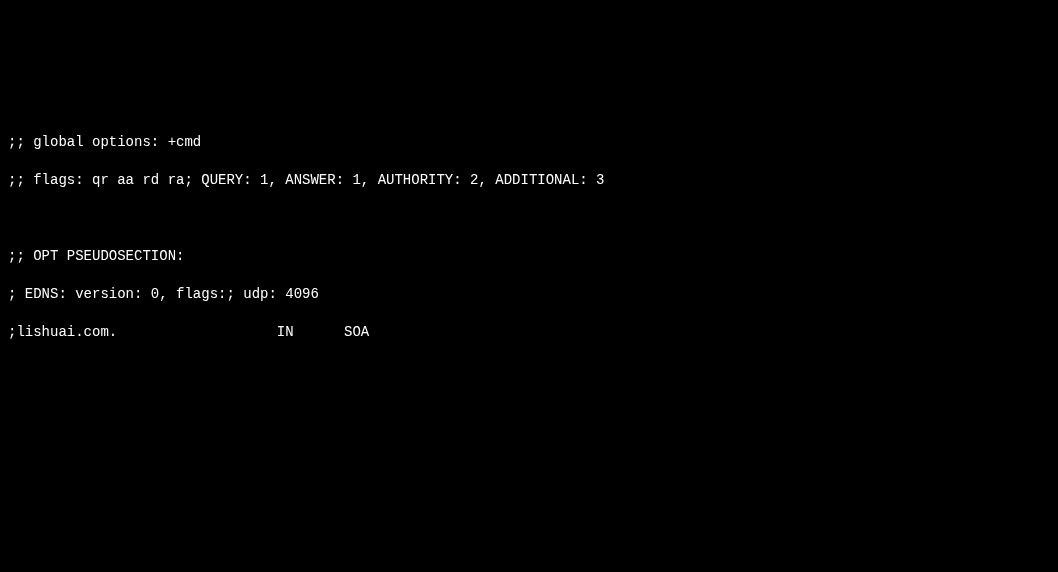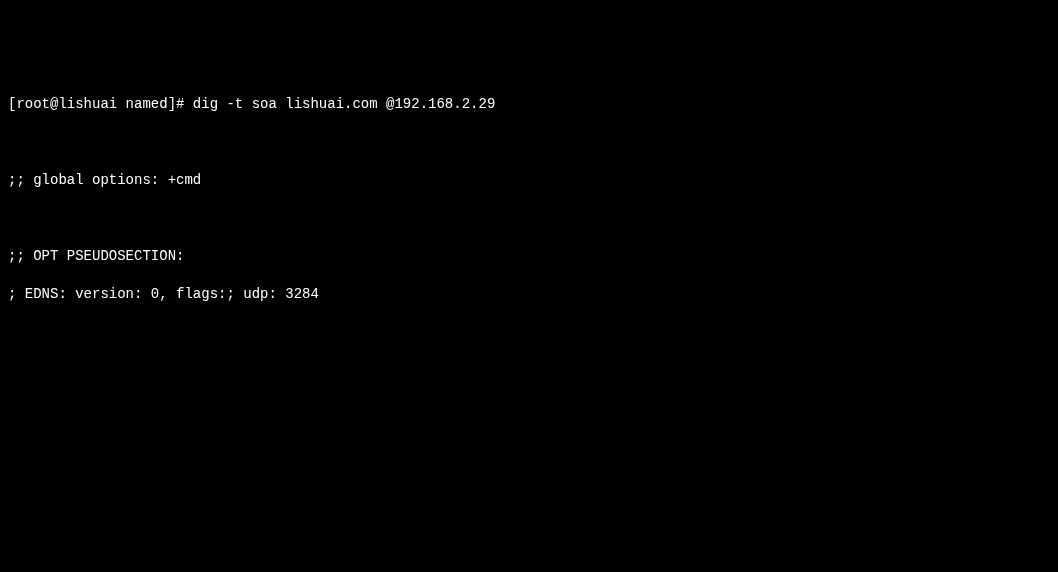--- a/index.html
+++ b/index.html
@@ -25,26 +25,27 @@
     .line {
       min-height: 19px;
     }
   </style>
 </head>
 <body>
 
 
 
 <div class="terminal">
-<div class="line">[root@lishuai named]# dig -t soa lishuai.com @192.168.2.29</div>
 <div class="line"></div>
 <div class="line">;; global options: +cmd</div>
+<div class="line">;; flags: qr aa rd ra; QUERY: 1, ANSWER: 1, AUTHORITY: 2, ADDITIONAL: 3</div>
 <div class="line"></div>
 <div class="line">;; OPT PSEUDOSECTION:</div>
-<div class="line">; EDNS: version: 0, flags:; udp: 3284</div>
+<div class="line">; EDNS: version: 0, flags:; udp: 4096</div>
+<div class="line">;lishuai.com.                   IN      SOA</div>
 <div class="line"></div>
 
 
 
 
 
 
 
 
 

